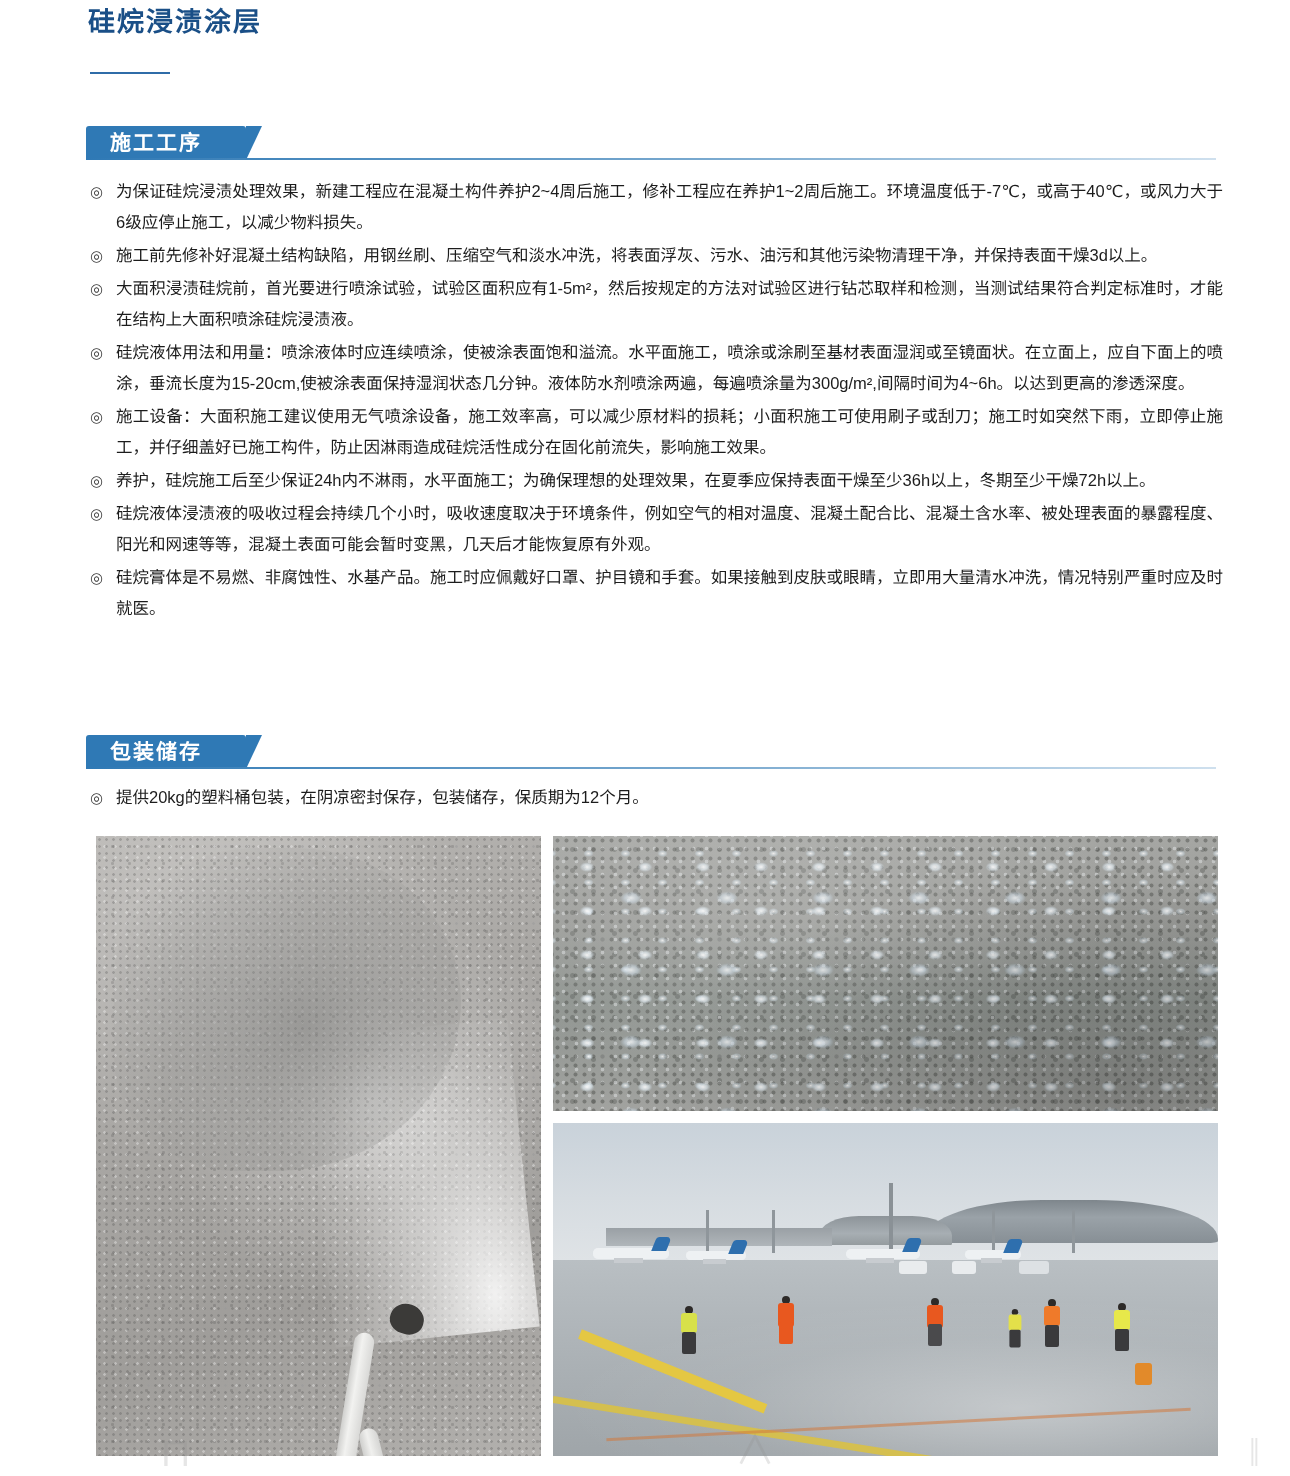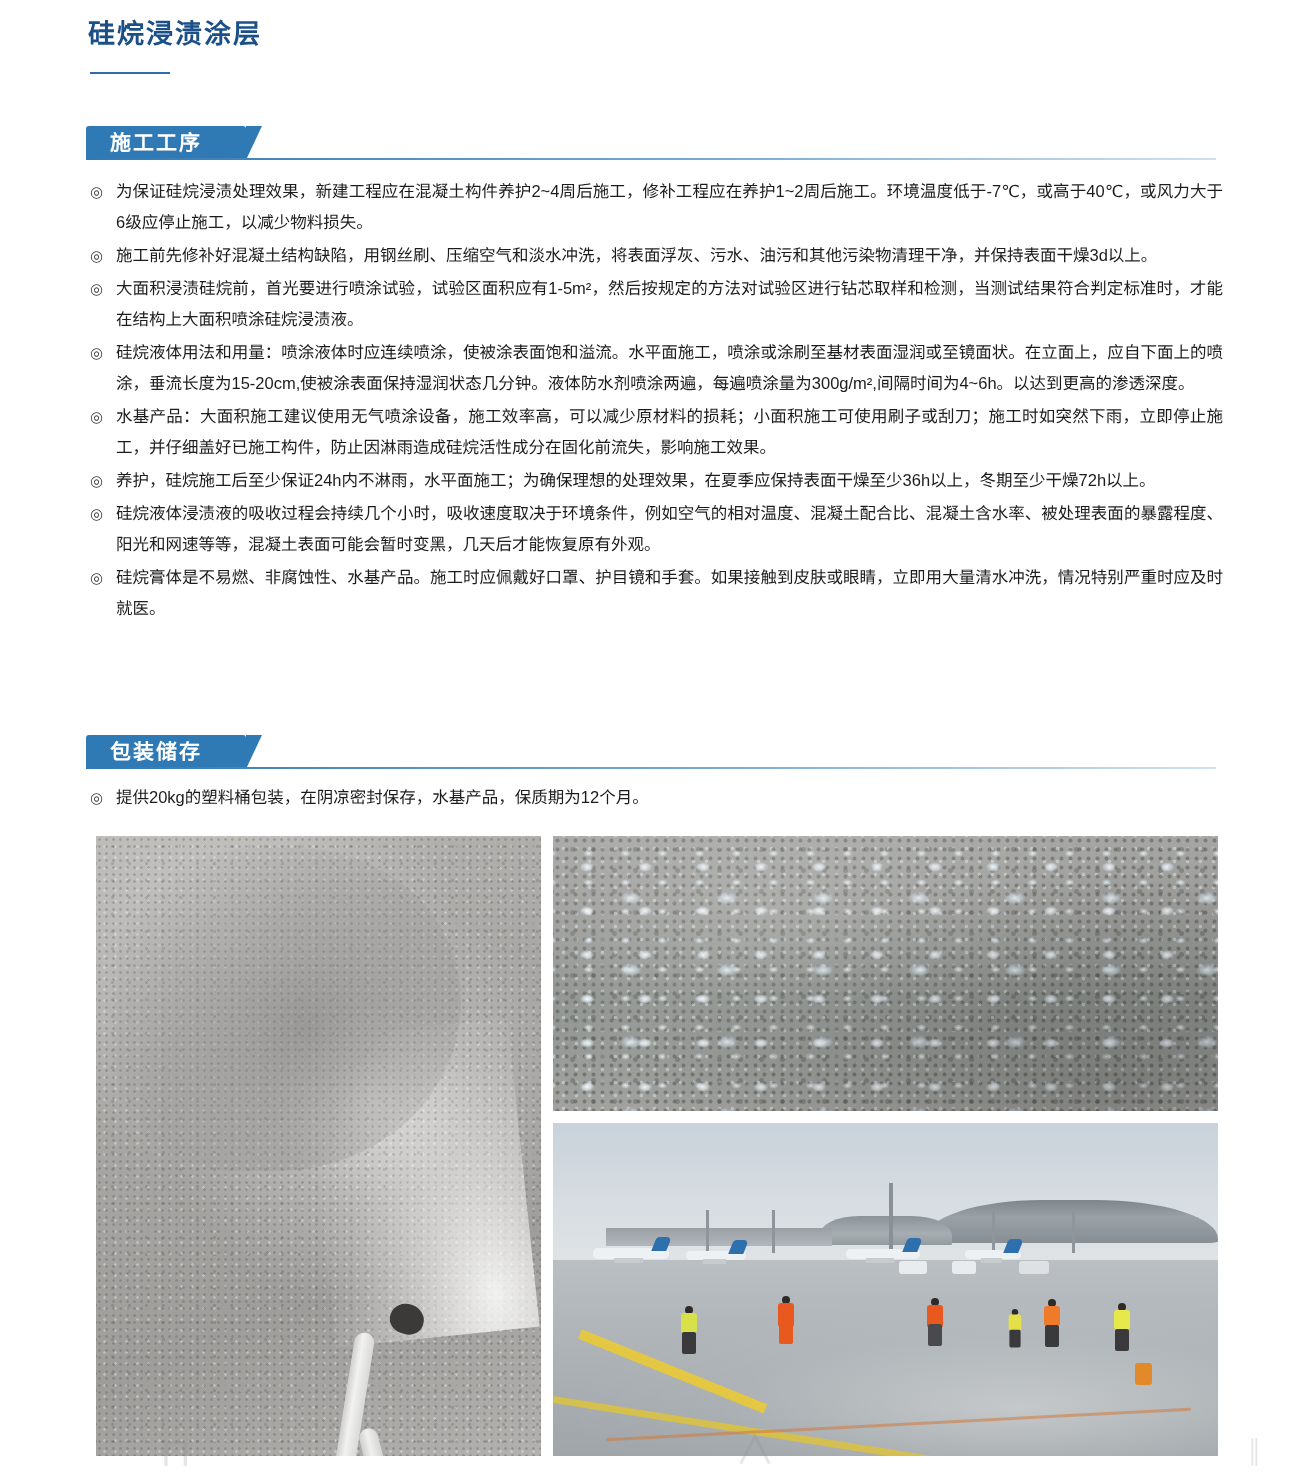--- a/index.html
+++ b/index.html
@@ -21,21 +21,21 @@
     position: relative;
     width: 1290px;
     height: 1476px;
     padding: 0;
   }
 
   
   .doc-title {
     position: absolute;
     left: 88px;
-    top: 12px;
+    top: 0;
     font-size: 27px;
     font-weight: bold;
     color: #1a4f87;
     letter-spacing: 2px;
   }
   .title-rule {
     position: absolute;
     left: 90px;
     top: 72px;
     width: 80px;
@@ -380,21 +380,21 @@
       <span>大面积浸渍硅烷前，首光要进行喷涂试验，试验区面积应有1-5m²，然后按规定的方法对试验区进行钻芯取样和检测，当测试结果符合判定标准时，才能在结构上大面积喷涂硅烷浸渍液。</span>
     </div>
 
     <div class="para">
       <span class="bullet">◎</span>
       <span>硅烷液体用法和用量：喷涂液体时应连续喷涂，使被涂表面饱和溢流。水平面施工，喷涂或涂刷至基材表面湿润或至镜面状。在立面上，应自下面上的喷涂，垂流长度为15-20cm,使被涂表面保持湿润状态几分钟。液体防水剂喷涂两遍，每遍喷涂量为300g/m²,间隔时间为4~6h。以达到更高的渗透深度。</span>
     </div>
 
     <div class="para">
       <span class="bullet">◎</span>
-      <span>水基产品：大面积施工建议使用无气喷涂设备，施工效率高，可以减少原材料的损耗；小面积施工可使用刷子或刮刀；施工时如突然下雨，立即停止施工，并仔细盖好已施工构件，防止因淋雨造成硅烷活性成分在固化前流失，影响施工效果。</span>
+      <span>施工设备：大面积施工建议使用无气喷涂设备，施工效率高，可以减少原材料的损耗；小面积施工可使用刷子或刮刀；施工时如突然下雨，立即停止施工，并仔细盖好已施工构件，防止因淋雨造成硅烷活性成分在固化前流失，影响施工效果。</span>
     </div>
 
     <div class="para">
       <span class="bullet">◎</span>
       <span>养护，硅烷施工后至少保证24h内不淋雨，水平面施工；为确保理想的处理效果，在夏季应保持表面干燥至少36h以上，冬期至少干燥72h以上。</span>
     </div>
 
     <div class="para">
       <span class="bullet">◎</span>
       <span>硅烷液体浸渍液的吸收过程会持续几个小时，吸收速度取决于环境条件，例如空气的相对温度、混凝土配合比、混凝土含水率、被处理表面的暴露程度、阳光和网速等等，混凝土表面可能会暂时变黑，几天后才能恢复原有外观。</span>
@@ -407,21 +407,21 @@
   </div>
 
   <div class="section-head" style="top:735px;">
     <div class="tab">包装储存</div>
     <div class="rule"></div>
   </div>
 
   <div class="para-list" style="top:782px;">
     <div class="para">
       <span class="bullet">◎</span>
-      <span>提供20kg的塑料桶包装，在阴凉密封保存，水基产品，保质期为12个月。</span>
+      <span>提供20kg的塑料桶包装，在阴凉密封保存，包装储存，保质期为12个月。</span>
     </div>
   </div>
 
   <div class="img-area">
 
     <div class="img img-left">
       <div class="concrete-wall"></div>
       <div class="speckle"></div>
       <div class="wet-patch"></div>
       <div class="spray-cone"></div>

